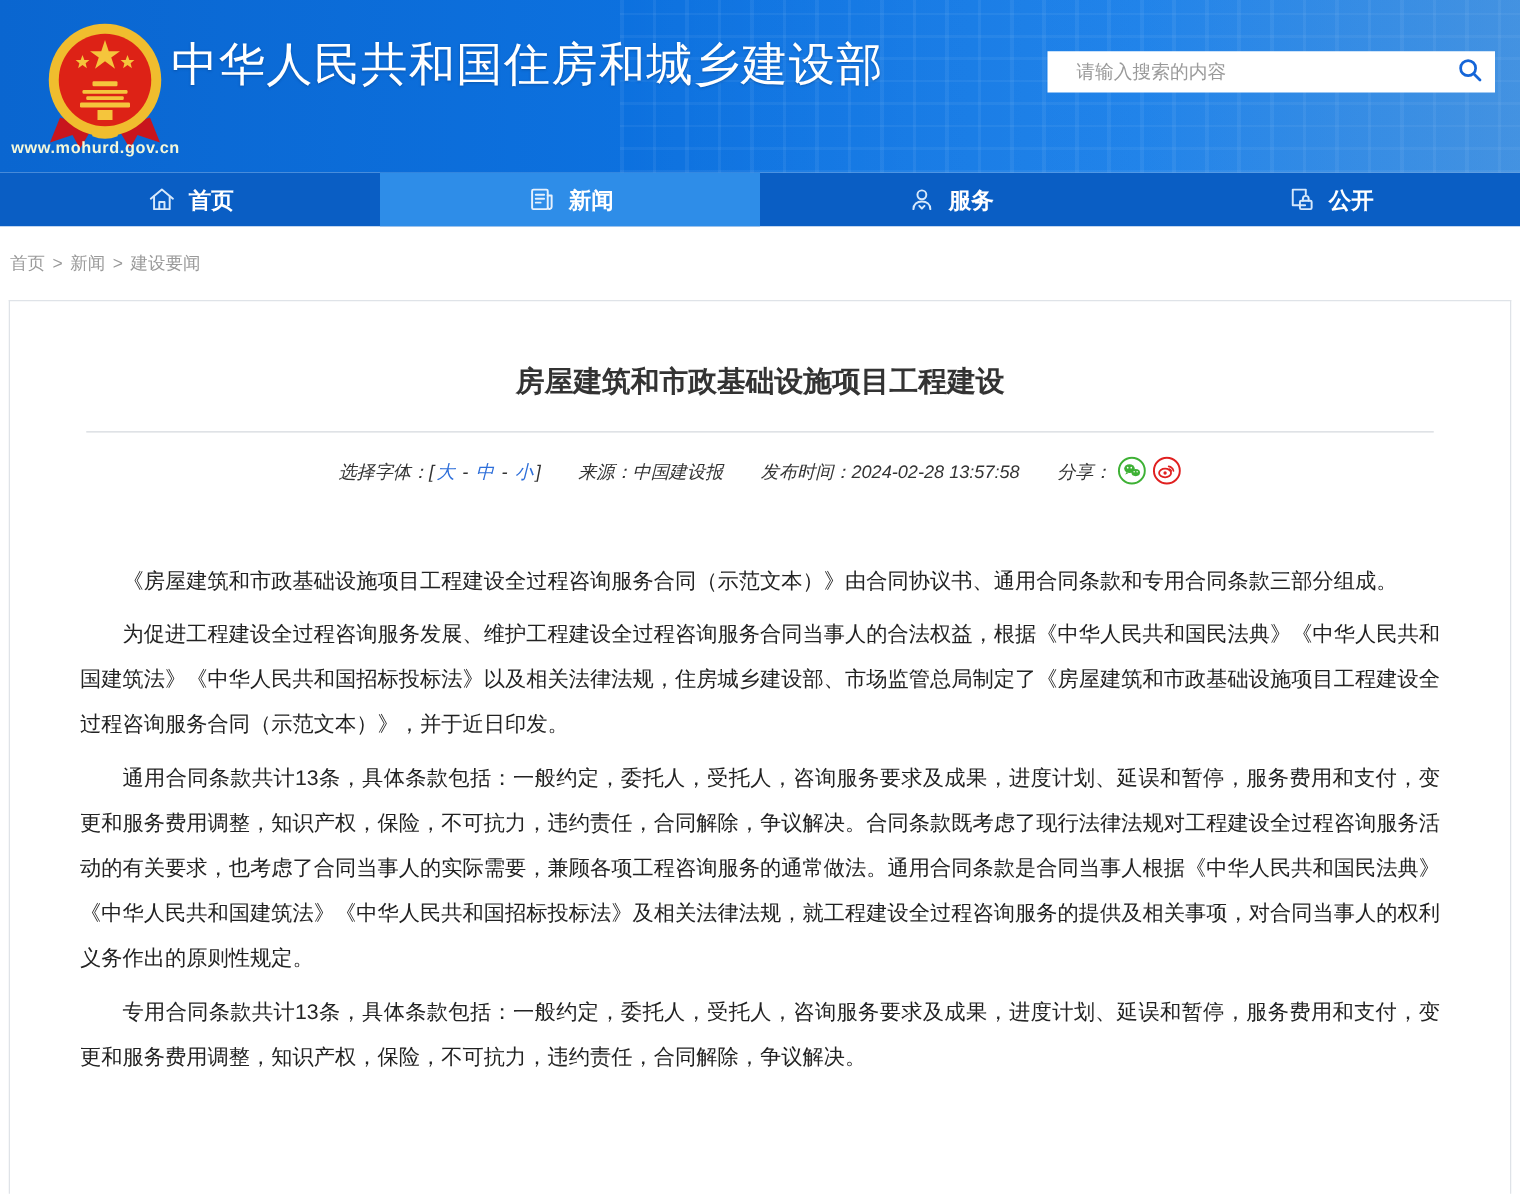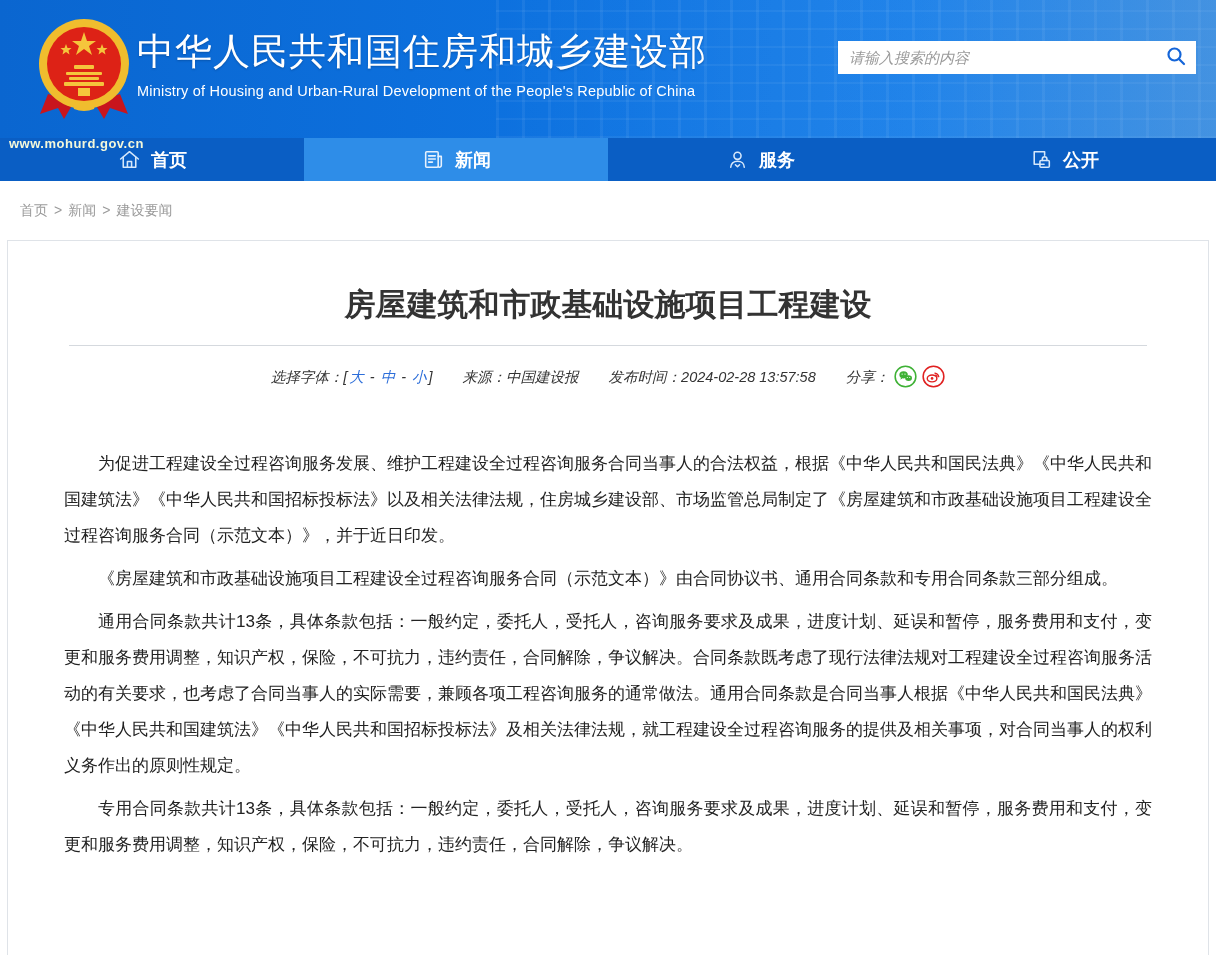--- a/index.html
+++ b/index.html
@@ -14,45 +14,45 @@
       linear-gradient(90deg, rgba(255,255,255,0) 0%, rgba(255,255,255,.06) 45%, rgba(140,190,240,.22) 100%),
       repeating-linear-gradient(90deg, rgba(255,255,255,.06) 0 3px, transparent 3px 26px),
       repeating-linear-gradient(0deg, rgba(255,255,255,.05) 0 2px, transparent 2px 18px);
     pointer-events:none; }
   .emblem { position:absolute; left:38px; top:16px; }
   .header-titles { position:absolute; left:137px; top:30px; color:#fff; }
   .site-title { font-size:37px; font-weight:normal; letter-spacing:1px; line-height:44px;
     text-shadow:0 1px 2px rgba(0,40,90,.35); white-space:nowrap; }
   .site-sub { font-size:14.5px; margin-top:9px; letter-spacing:.2px; white-space:nowrap; }
   .site-url { position:absolute; left:9px; top:110px; font-size:13px; font-weight:bold;
-    color:#f4f8da; letter-spacing:.5px;margin-top:26px; }
+    color:#f4f8da; letter-spacing:.5px; }
   .search-box { position:absolute; right:20px; top:41px; width:358px; height:33px;
     background:#fff; display:flex; align-items:center; }
-  .search-box input { flex:1; height:100%; border:0; outline:none; padding:0 10px 0 11px;
-    font-size:15px; color:#333; font-family:inherit; background:transparent;font-style:italic; }
+  .search-box input { flex:1; height:100%; border:0; outline:none; padding:0 10px 0 23px;
+    font-size:15px; color:#333; font-family:inherit; background:transparent; }
   .search-box input::placeholder { color:#9a9a9a; }
   .search-btn { width:40px; height:100%; border:0; background:transparent; cursor:pointer;
     display:flex; align-items:center; justify-content:center; }
 
   
   .nav { display:flex; height:43px; background:#0a5ec4; }
   .nav-item { flex:1; display:flex; align-items:center; justify-content:center; gap:9px;
     color:#fff; font-size:18px; font-weight:bold; cursor:pointer; }
   .nav-item.active { background:#2e8de8; }
   .nav-item svg { display:block; }
 
   
-  .breadcrumb { padding:21px 0 0 20px; font-size:14px; color:#9a9a9a; height:59px; }
+  .breadcrumb { padding:21px 0 0 8px; font-size:14px; color:#9a9a9a; height:59px; }
   .breadcrumb a { color:#9a9a9a; text-decoration:none; cursor:pointer; }
   .crumb-sep { margin:0 6px; }
 
   
   .card { margin:0 7px; height:715px; background:#fff;
     border:1px solid #dfe3e8; border-bottom:0; }
-  .article-title { margin-top:47px; text-align:center; font-size:31px; line-height:34px;
+  .article-title { margin-top:47px; text-align:center; font-size:23px; line-height:34px;
     font-weight:bold; color:#333; }
   .title-divider { border:0; border-top:1px solid #d5d9de; margin:23px 61px 0; }
 
   .meta { margin-top:19px; text-align:center; font-size:14.5px; color:#333; }
   .meta .seg { margin:0 13px; white-space:nowrap;font-style:italic; }
   .meta a.size-link { color:#2d6ed9; text-decoration:none; cursor:pointer; margin:0 2px; }
   .share-icon { display:inline-block; vertical-align:-6px; margin-left:5px; cursor:pointer; }
 
   .article-body { margin-top:55px; padding:0 56px; }
   .article-body p { font-size:17px; color:#222; line-height:36px; text-align:justify;
@@ -74,21 +74,20 @@
       <rect x="28" y="56" width="36" height="3" rx="1" fill="#f5c53c"></rect>
       <rect x="31" y="61" width="30" height="3" rx="1" fill="#f5c53c"></rect>
       <rect x="26" y="66" width="40" height="4" rx="1" fill="#f5c53c"></rect>
       <rect x="36" y="49" width="20" height="4" rx="1" fill="#f5c53c"></rect>
       <rect x="40" y="72" width="12" height="8" fill="#f5c53c"></rect>
       <path d="M34 85 q12 5 24 0 l-2 8 q-10 4 -20 0 Z" fill="#f0bd2e"></path>
     </svg>
   </span>
   <div class="header-titles">
     <div class="site-title">中华人民共和国住房和城乡建设部</div>
-    <div class="site-sub">Ministry of Housing and Urban-Rural Development of the People's Republic of China</div>
   </div>
   <div class="site-url">www.mohurd.gov.cn</div>
   <div class="search-box">
     <input type="text" placeholder="请输入搜索的内容" style="">
     <button class="search-btn">
       <span>
         <svg width="22" height="22" viewBox="0 0 22 22" fill="none">
           <circle cx="9.5" cy="9.5" r="6" stroke="#1465d8" stroke-width="2.2"></circle>
           <line x1="14" y1="14" x2="19" y2="19" stroke="#1465d8" stroke-width="2.2" stroke-linecap="round"></line>
         </svg>
@@ -166,19 +165,19 @@
           </svg></span><span class="share-icon"><svg width="23" height="23" viewBox="0 0 24 24">
             <circle cx="12" cy="12" r="10.8" fill="#fff" stroke="#e02020" stroke-width="1.6"></circle>
             <ellipse cx="10.5" cy="14" rx="5" ry="3.6" fill="none" stroke="#e02020" stroke-width="1.5"></ellipse>
             <circle cx="10.5" cy="14" r="1.4" fill="#e02020"></circle>
             <path d="M13.5 8.5 A5 5 0 0 1 17.5 12.2" fill="none" stroke="#e02020" stroke-width="1.4" stroke-linecap="round"></path>
             <path d="M14 10.6 A2.6 2.6 0 0 1 15.8 12.3" fill="none" stroke="#e02020" stroke-width="1.2" stroke-linecap="round"></path>
           </svg></span></span>
   </div>
 
   <div class="article-body">
+    <p>《房屋建筑和市政基础设施项目工程建设全过程咨询服务合同（示范文本）》由合同协议书、通用合同条款和专用合同条款三部分组成。</p>
     <p>为促进工程建设全过程咨询服务发展、维护工程建设全过程咨询服务合同当事人的合法权益，根据《中华人民共和国民法典》《中华人民共和国建筑法》《中华人民共和国招标投标法》以及相关法律法规，住房城乡建设部、市场监管总局制定了《房屋建筑和市政基础设施项目工程建设全过程咨询服务合同（示范文本）》，并于近日印发。</p>
-    <p>《房屋建筑和市政基础设施项目工程建设全过程咨询服务合同（示范文本）》由合同协议书、通用合同条款和专用合同条款三部分组成。</p>
     <p>通用合同条款共计13条，具体条款包括：一般约定，委托人，受托人，咨询服务要求及成果，进度计划、延误和暂停，服务费用和支付，变更和服务费用调整，知识产权，保险，不可抗力，违约责任，合同解除，争议解决。合同条款既考虑了现行法律法规对工程建设全过程咨询服务活动的有关要求，也考虑了合同当事人的实际需要，兼顾各项工程咨询服务的通常做法。通用合同条款是合同当事人根据《中华人民共和国民法典》《中华人民共和国建筑法》《中华人民共和国招标投标法》及相关法律法规，就工程建设全过程咨询服务的提供及相关事项，对合同当事人的权利义务作出的原则性规定。</p>
     <p>专用合同条款共计13条，具体条款包括：一般约定，委托人，受托人，咨询服务要求及成果，进度计划、延误和暂停，服务费用和支付，变更和服务费用调整，知识产权，保险，不可抗力，违约责任，合同解除，争议解决。</p>
   </div>
 
 </div>
 
 </body></html>

